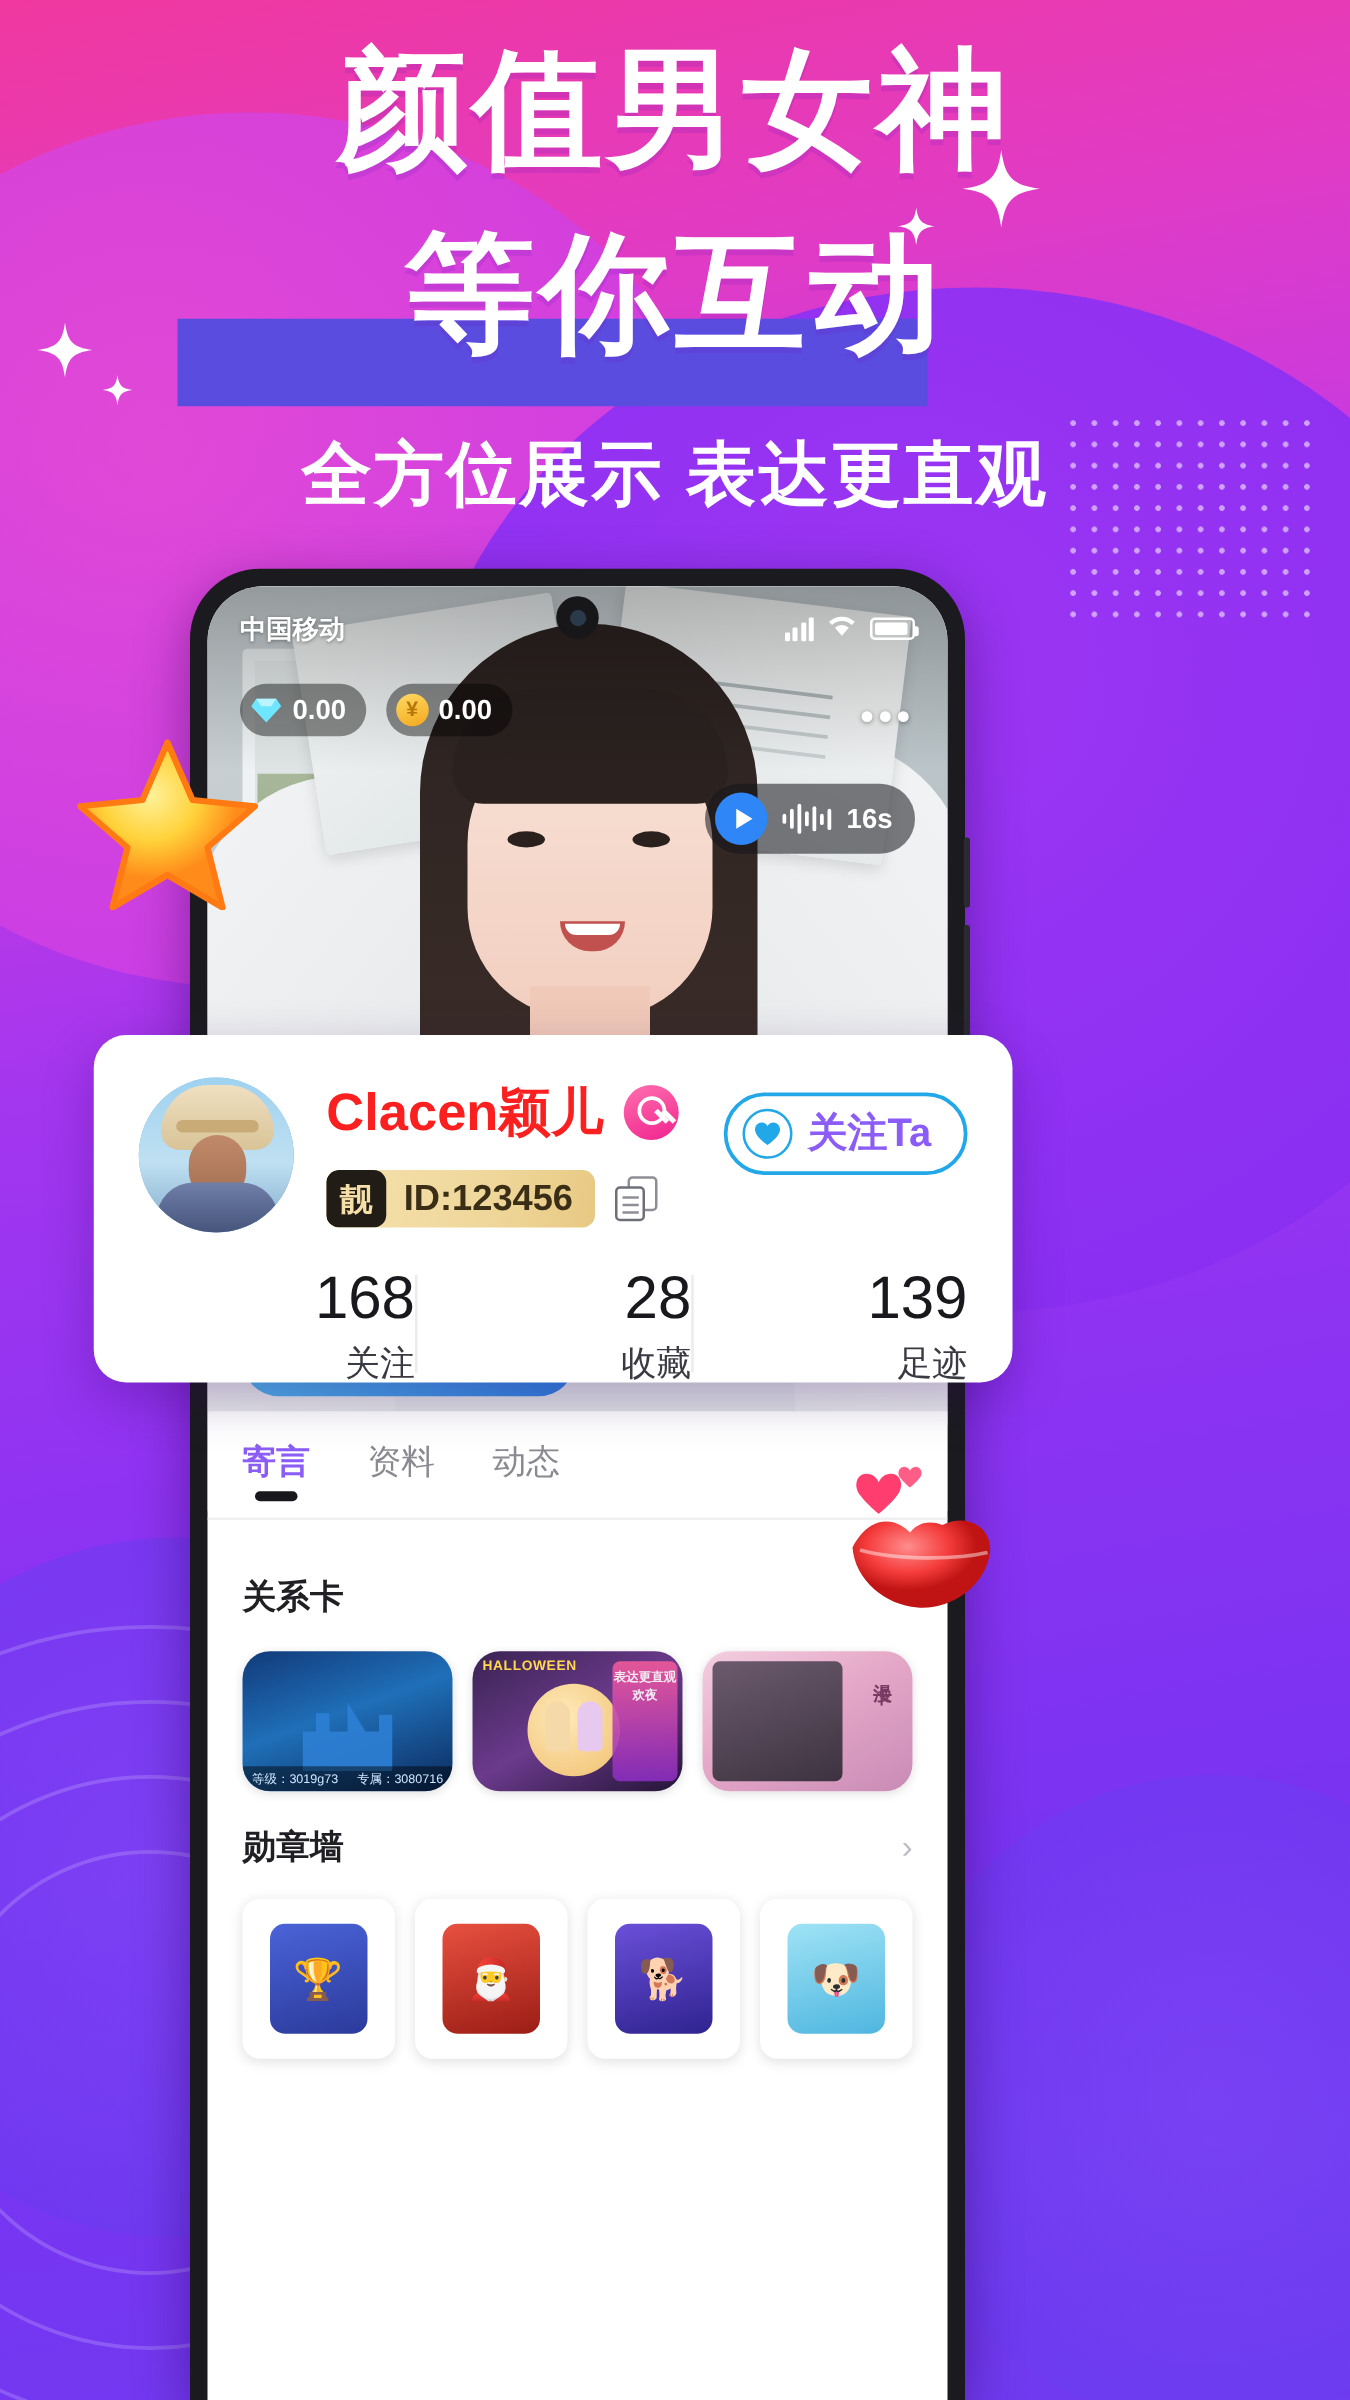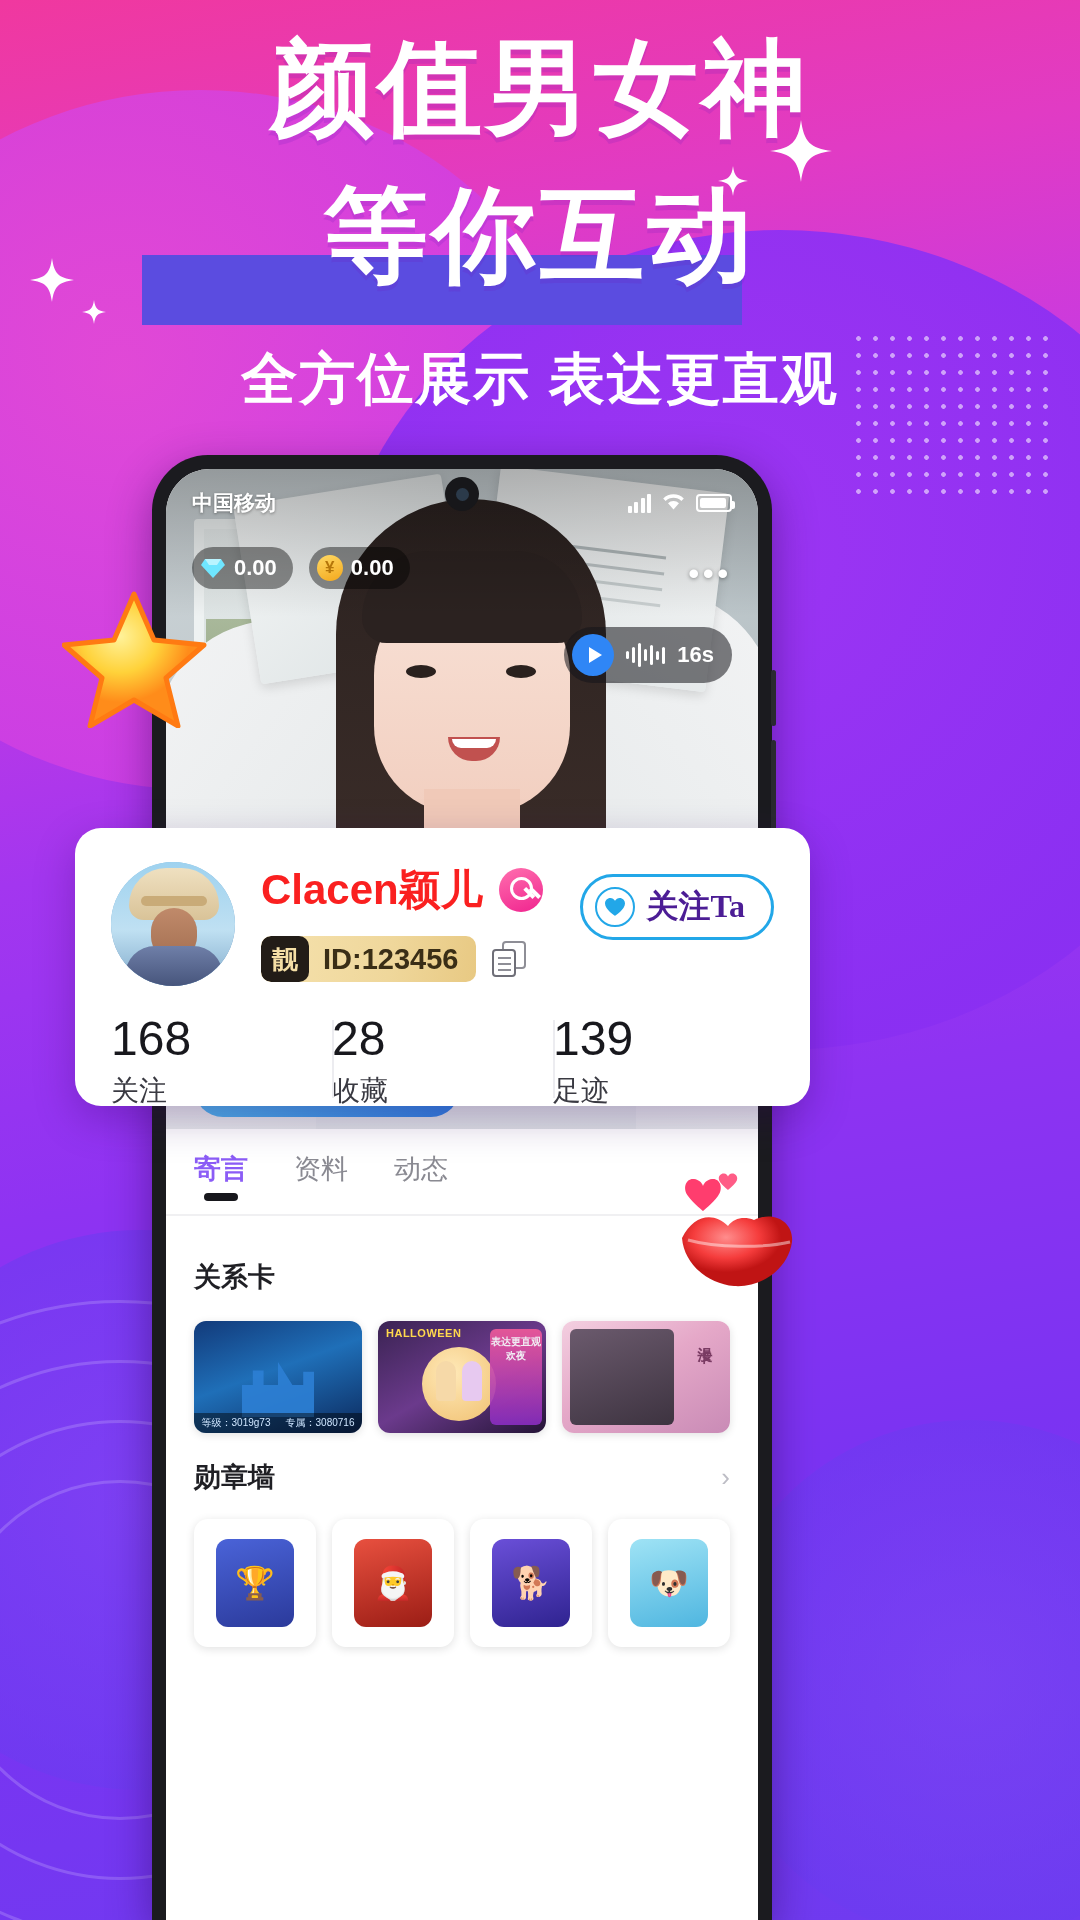--- a/index.html
+++ b/index.html
@@ -145,21 +145,21 @@
   .ptab { font-size:27px; color:#8a8a92; position:relative; }
   .ptab.active { color:#8b5cf6; font-weight:700; }
   .ptab.active:after { content:""; position:absolute; left:50%; transform:translateX(-50%);
       bottom:-14px; width:34px; height:8px; background:#17171c; border-radius:4px; }
   .tabs-divider { position:absolute; left:0; top:745px; width:592px; height:2px; background:#f0f0f2; }
 
   
   .sec { position:absolute; left:0; width:592px; }
   .sec-title { font-size:27px; font-weight:700; color:#1f1f24; }
   .relrow { display:flex; gap:16px; margin-top:26px; }
-  .relcard { width:190px; height:112px; border-radius:12px; overflow:hidden; position:relative;
+  .relcard { width:190px; height:112px; border-radius:22px; overflow:hidden; position:relative;
              box-shadow:0 2px 8px rgba(0,0,0,.12); }
   .rc1 { background:linear-gradient(160deg,#123a7a,#1f6fb8 45%,#0c2a5e); }
   .rc1 .castle { position:absolute; left:50%; transform:translateX(-50%); bottom:16px;
              width:90px; height:58px; background:#2d7fd4; clip-path:polygon(10% 100%,10% 45%,22% 45%,22% 20%,34% 20%,34% 45%,50% 45%,50% 5%,66% 45%,78% 45%,78% 22%,90% 22%,90% 100%); opacity:.92; }
   .rc1 .rcfoot { position:absolute; left:0; right:0; bottom:0; height:20px; background:rgba(0,0,0,.45);
              color:#cfe6ff; font-size:10px; display:flex; align-items:center; justify-content:space-around; }
   .rc2 { background:linear-gradient(150deg,#3a2352,#6b3a8c 50%,#241436); }
   .rc2 .hw { position:absolute; left:8px; top:6px; font-size:11px; color:#ffd84d; font-weight:800; letter-spacing:.5px; }
   .rc2 .moon { position:absolute; left:44px; top:26px; width:74px; height:74px; border-radius:50%;
              background:radial-gradient(circle at 40% 35%,#ffe9b8,#f0c070); }
@@ -223,24 +223,24 @@
   .copy-icon b { position:absolute; right:0; top:0; width:24px; height:28px; border:2.5px solid #8e8e96; border-radius:4px; }
   .copy-icon i { position:absolute; left:0; bottom:0; width:24px; height:28px; border:2.5px solid #6f6f78;
             border-radius:4px; background:#fff; }
   .copy-icon i:after { content:""; position:absolute; left:4px; top:6px; width:13px; height:2px;
             background:#8e8e96; box-shadow:0 6px 0 #8e8e96, 0 12px 0 #8e8e96; }
   .follow-btn { flex:0 0 auto; height:66px; border-radius:33px; border:3px solid #22a7e8; background:#fff;
             display:flex; align-items:center; gap:12px; padding:0 26px 0 12px; margin-top:12px; }
   .fb-ico { width:40px; height:40px; border-radius:50%; border:2.5px solid #22a7e8;
             display:flex; align-items:center; justify-content:center; }
   .fb-ico svg { display:block; }
-  .fb-txt { font-size:32px; color:#4c1d95; font-weight:600; white-space:nowrap;font-family:Liberation Serif, serif; }
+  .fb-txt { font-size:32px; color:#8b5cf6; font-weight:600; white-space:nowrap; }
 
   .stats { display:flex; margin-top:28px; }
-  .stat { flex:1; text-align:left; position:relative; }
+  .stat { flex:1; text-align:right; position:relative; }
   .stat + .stat:before { content:""; position:absolute; left:0; top:6px; width:2px; height:78px; background:#ececf0; }
   .stat .num { font-size:48px; font-weight:500; color:#18181d; line-height:1.05; }
   .stat .lbl { font-size:28px; color:#3a3a42; margin-top:8px; }
 
   
   .star-sticker { position:absolute; left:62px; top:588px; width:145px; height:140px; }
   .lips { position:absolute; left:672px; top:1190px; width:130px; height:105px; }
   .heartbits { position:absolute; left:668px; top:1170px; }
 </style>
 </head>

